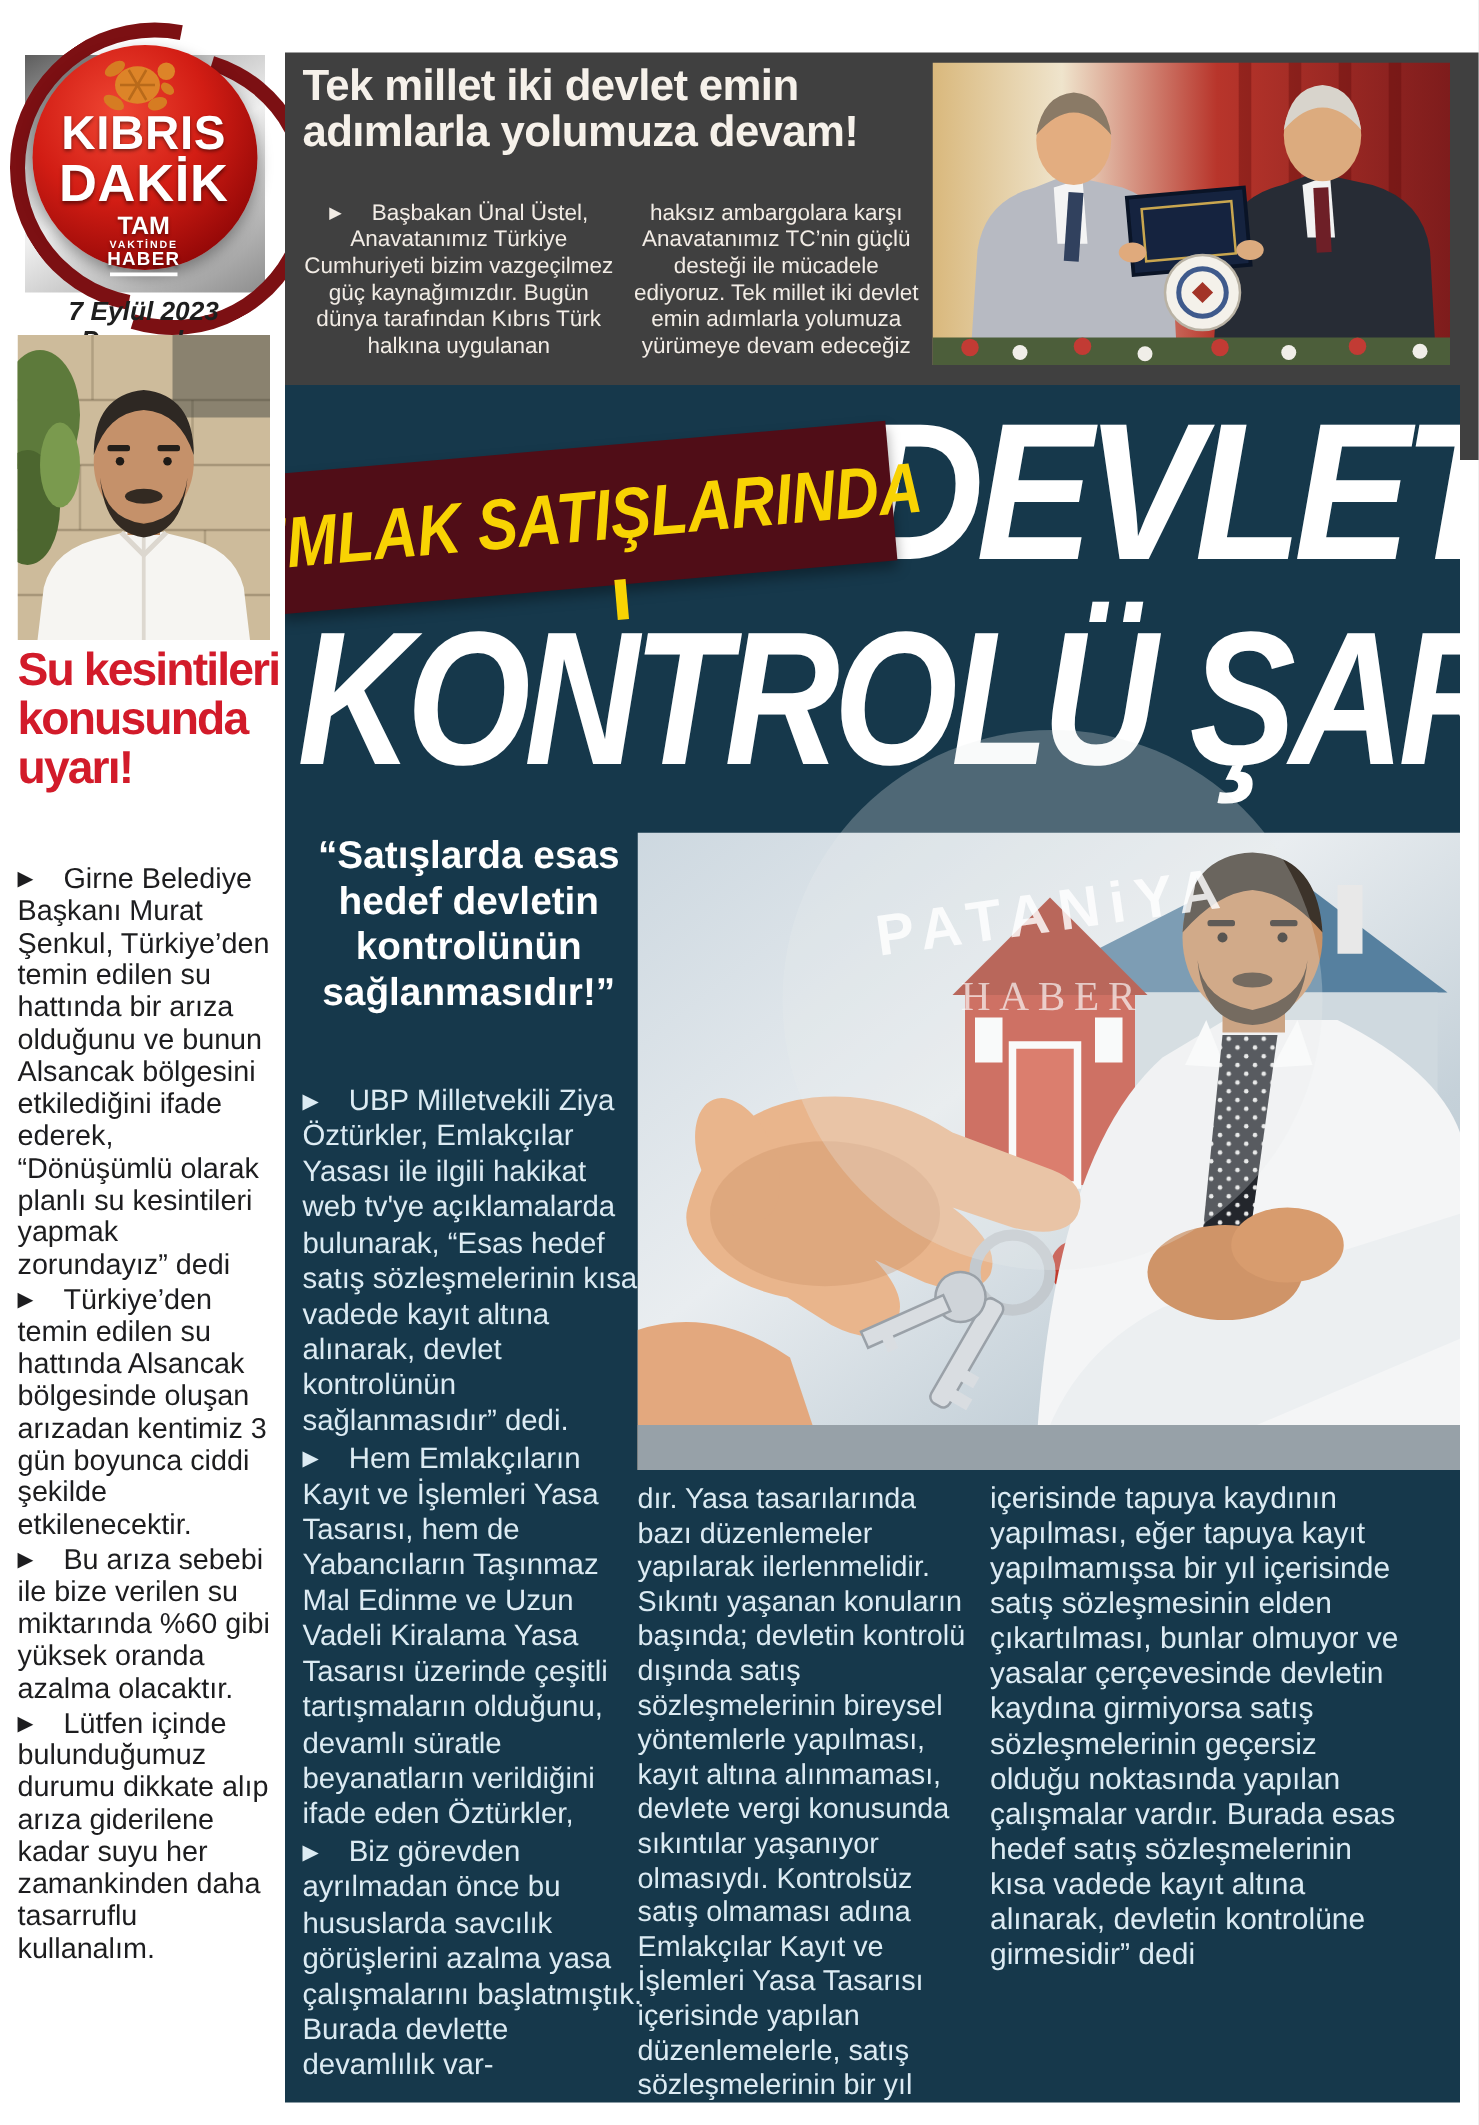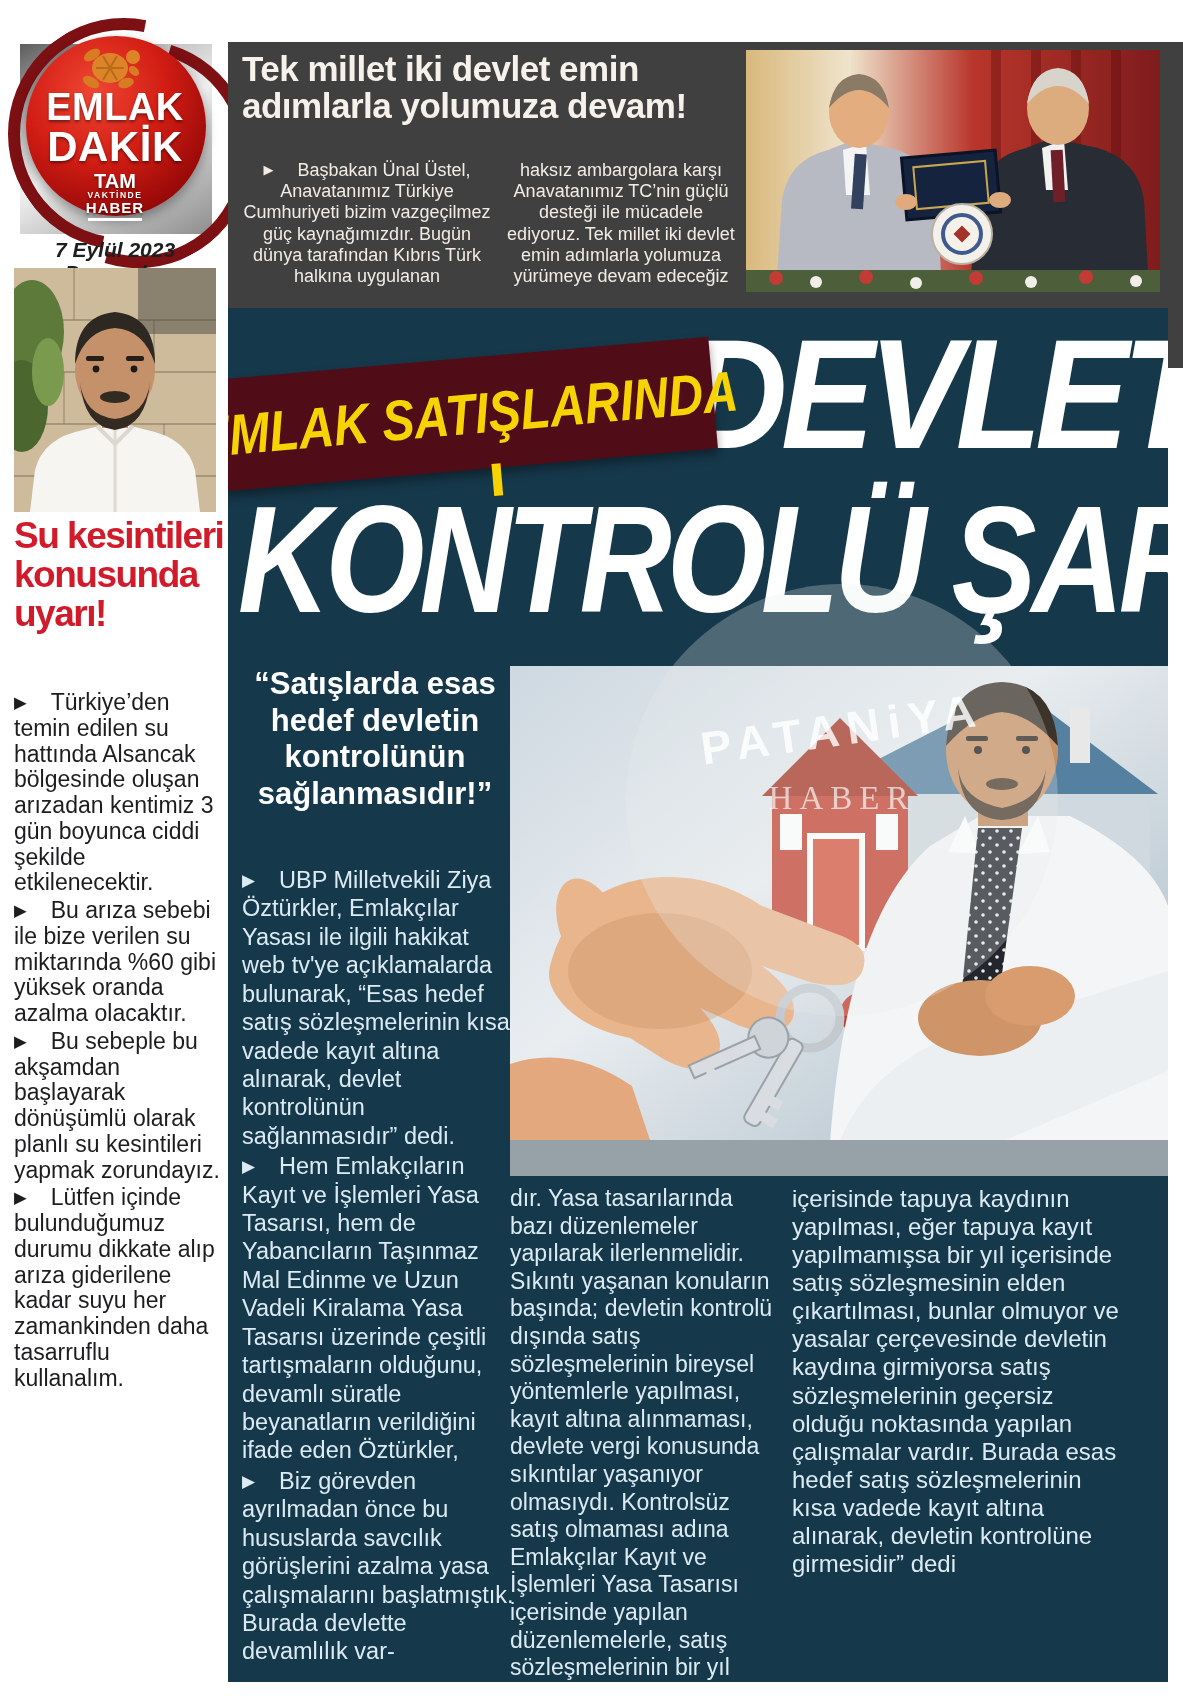--- a/index.html
+++ b/index.html
@@ -84,21 +84,21 @@
     <div class="logo-circle"></div>
     <svg class="turtle" viewBox="0 0 86 52">
       <ellipse cx="38" cy="27" rx="18" ry="15" fill="#dd8428"></ellipse>
       <path d="M24,27 h28 M31,15 l14,24 M45,15 l-14,24" stroke="#b96a1a" stroke-width="2" fill="none"></path>
       <circle cx="61" cy="16" r="7" fill="#dd8428"></circle>
       <ellipse cx="20" cy="14" rx="9" ry="5" fill="#d67c22" transform="rotate(-32 20 14)"></ellipse>
       <ellipse cx="19" cy="41" rx="9" ry="5" fill="#d67c22" transform="rotate(30 19 41)"></ellipse>
       <ellipse cx="54" cy="42" rx="8" ry="5" fill="#d67c22" transform="rotate(-18 54 42)"></ellipse>
       <ellipse cx="62" cy="30" rx="6" ry="4" fill="#d67c22" transform="rotate(40 62 30)"></ellipse>
     </svg>
-    <div class="mast-line mast-t1">EMLAK</div>
+    <div class="mast-line mast-t1">KIBRIS</div>
     <div class="mast-line mast-t2">DAKİK</div>
     <div class="mast-line mast-tag1">TAM</div>
     <div class="mast-line mast-tag2">VAKTİNDE</div>
     <div class="mast-line mast-tag3">HABER</div>
     <div class="mast-rule"></div>
     <div class="mast-date">
       <div>7 Eylül 2023</div>
       <div>Perşembe</div>
     </div>
   </header>
@@ -179,23 +179,23 @@
       <rect x="72" y="88" width="18" height="5" rx="2" fill="#241f1a"></rect>
       <rect x="112" y="88" width="18" height="5" rx="2" fill="#241f1a"></rect>
       <circle cx="82" cy="101" r="3.4" fill="#1e1a16"></circle>
       <circle cx="120" cy="101" r="3.4" fill="#1e1a16"></circle>
     </g>
   </svg>
 
   <h2 class="abs ls-headline" style="margin:0">Su kesintileri konusunda uyarı!</h2>
 
   <div class="abs ls-body">
+    <p class="para"><span class="blt">▶</span><span>Girne Belediye Başkanı Murat Şenkul, Türkiye’den temin edilen su hattında bir arıza olduğunu ve bunun Alsancak bölgesini etkilediğini ifade ederek, “Dönüşümlü olarak planlı su kesintileri yapmak zorundayız” dedi</span></p>
     <p class="para"><span class="blt">▶</span><span>Türkiye’den temin edilen su hattında Alsancak bölgesinde oluşan arızadan kentimiz 3 gün boyunca ciddi şekilde etkilenecektir.</span></p>
     <p class="para"><span class="blt">▶</span><span>Bu arıza sebebi ile bize verilen su miktarında %60 gibi yüksek oranda azalma olacaktır.</span></p>
-    <p class="para"><span class="blt">▶</span><span>Bu sebeple bu akşamdan başlayarak dönüşümlü olarak planlı su kesintileri yapmak zorundayız.</span></p>
     <p class="para"><span class="blt">▶</span><span>Lütfen içinde bulunduğumuz durumu dikkate alıp arıza giderilene kadar suyu her zamankinden daha tasarruflu kullanalım.</span></p>
   </div>
 
   <section class="abs main-box">
 
     <div class="kicker">
       <span class="kicker-text">EMLAK SATIŞLARINDA</span>
     </div>
     <div class="hl1">DEVLET</div>
     <div class="hl2">KONTROLÜ ŞART!</div>

